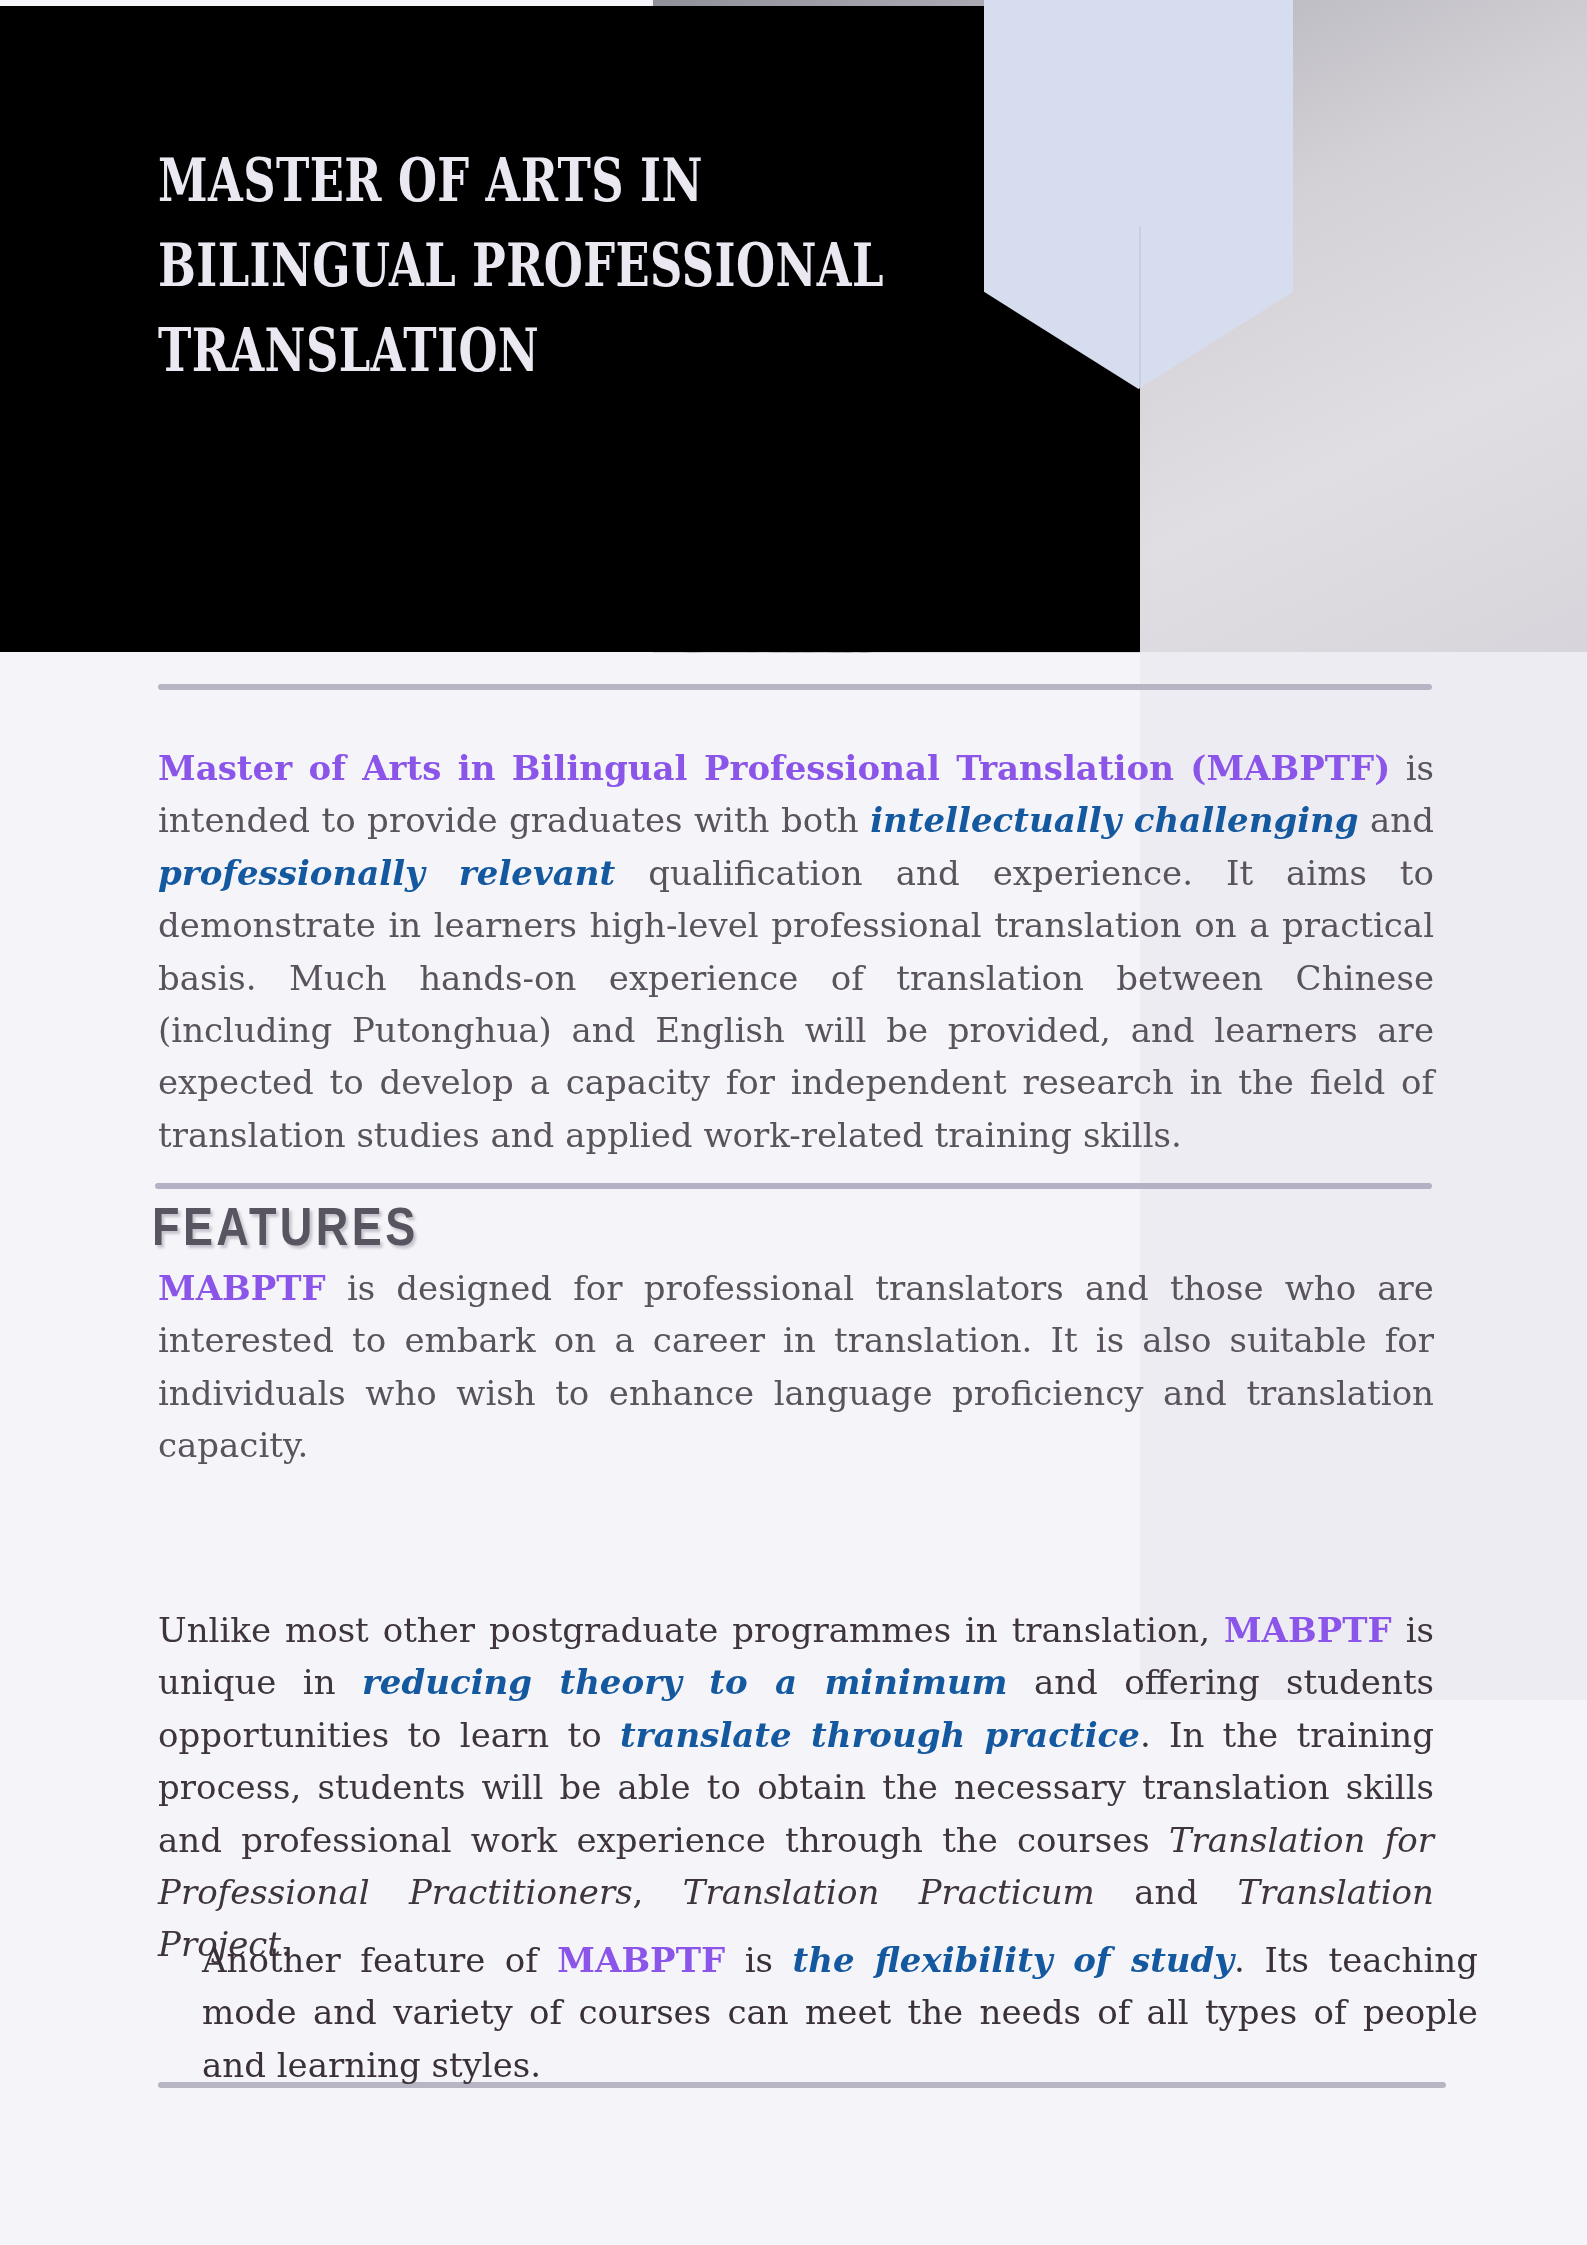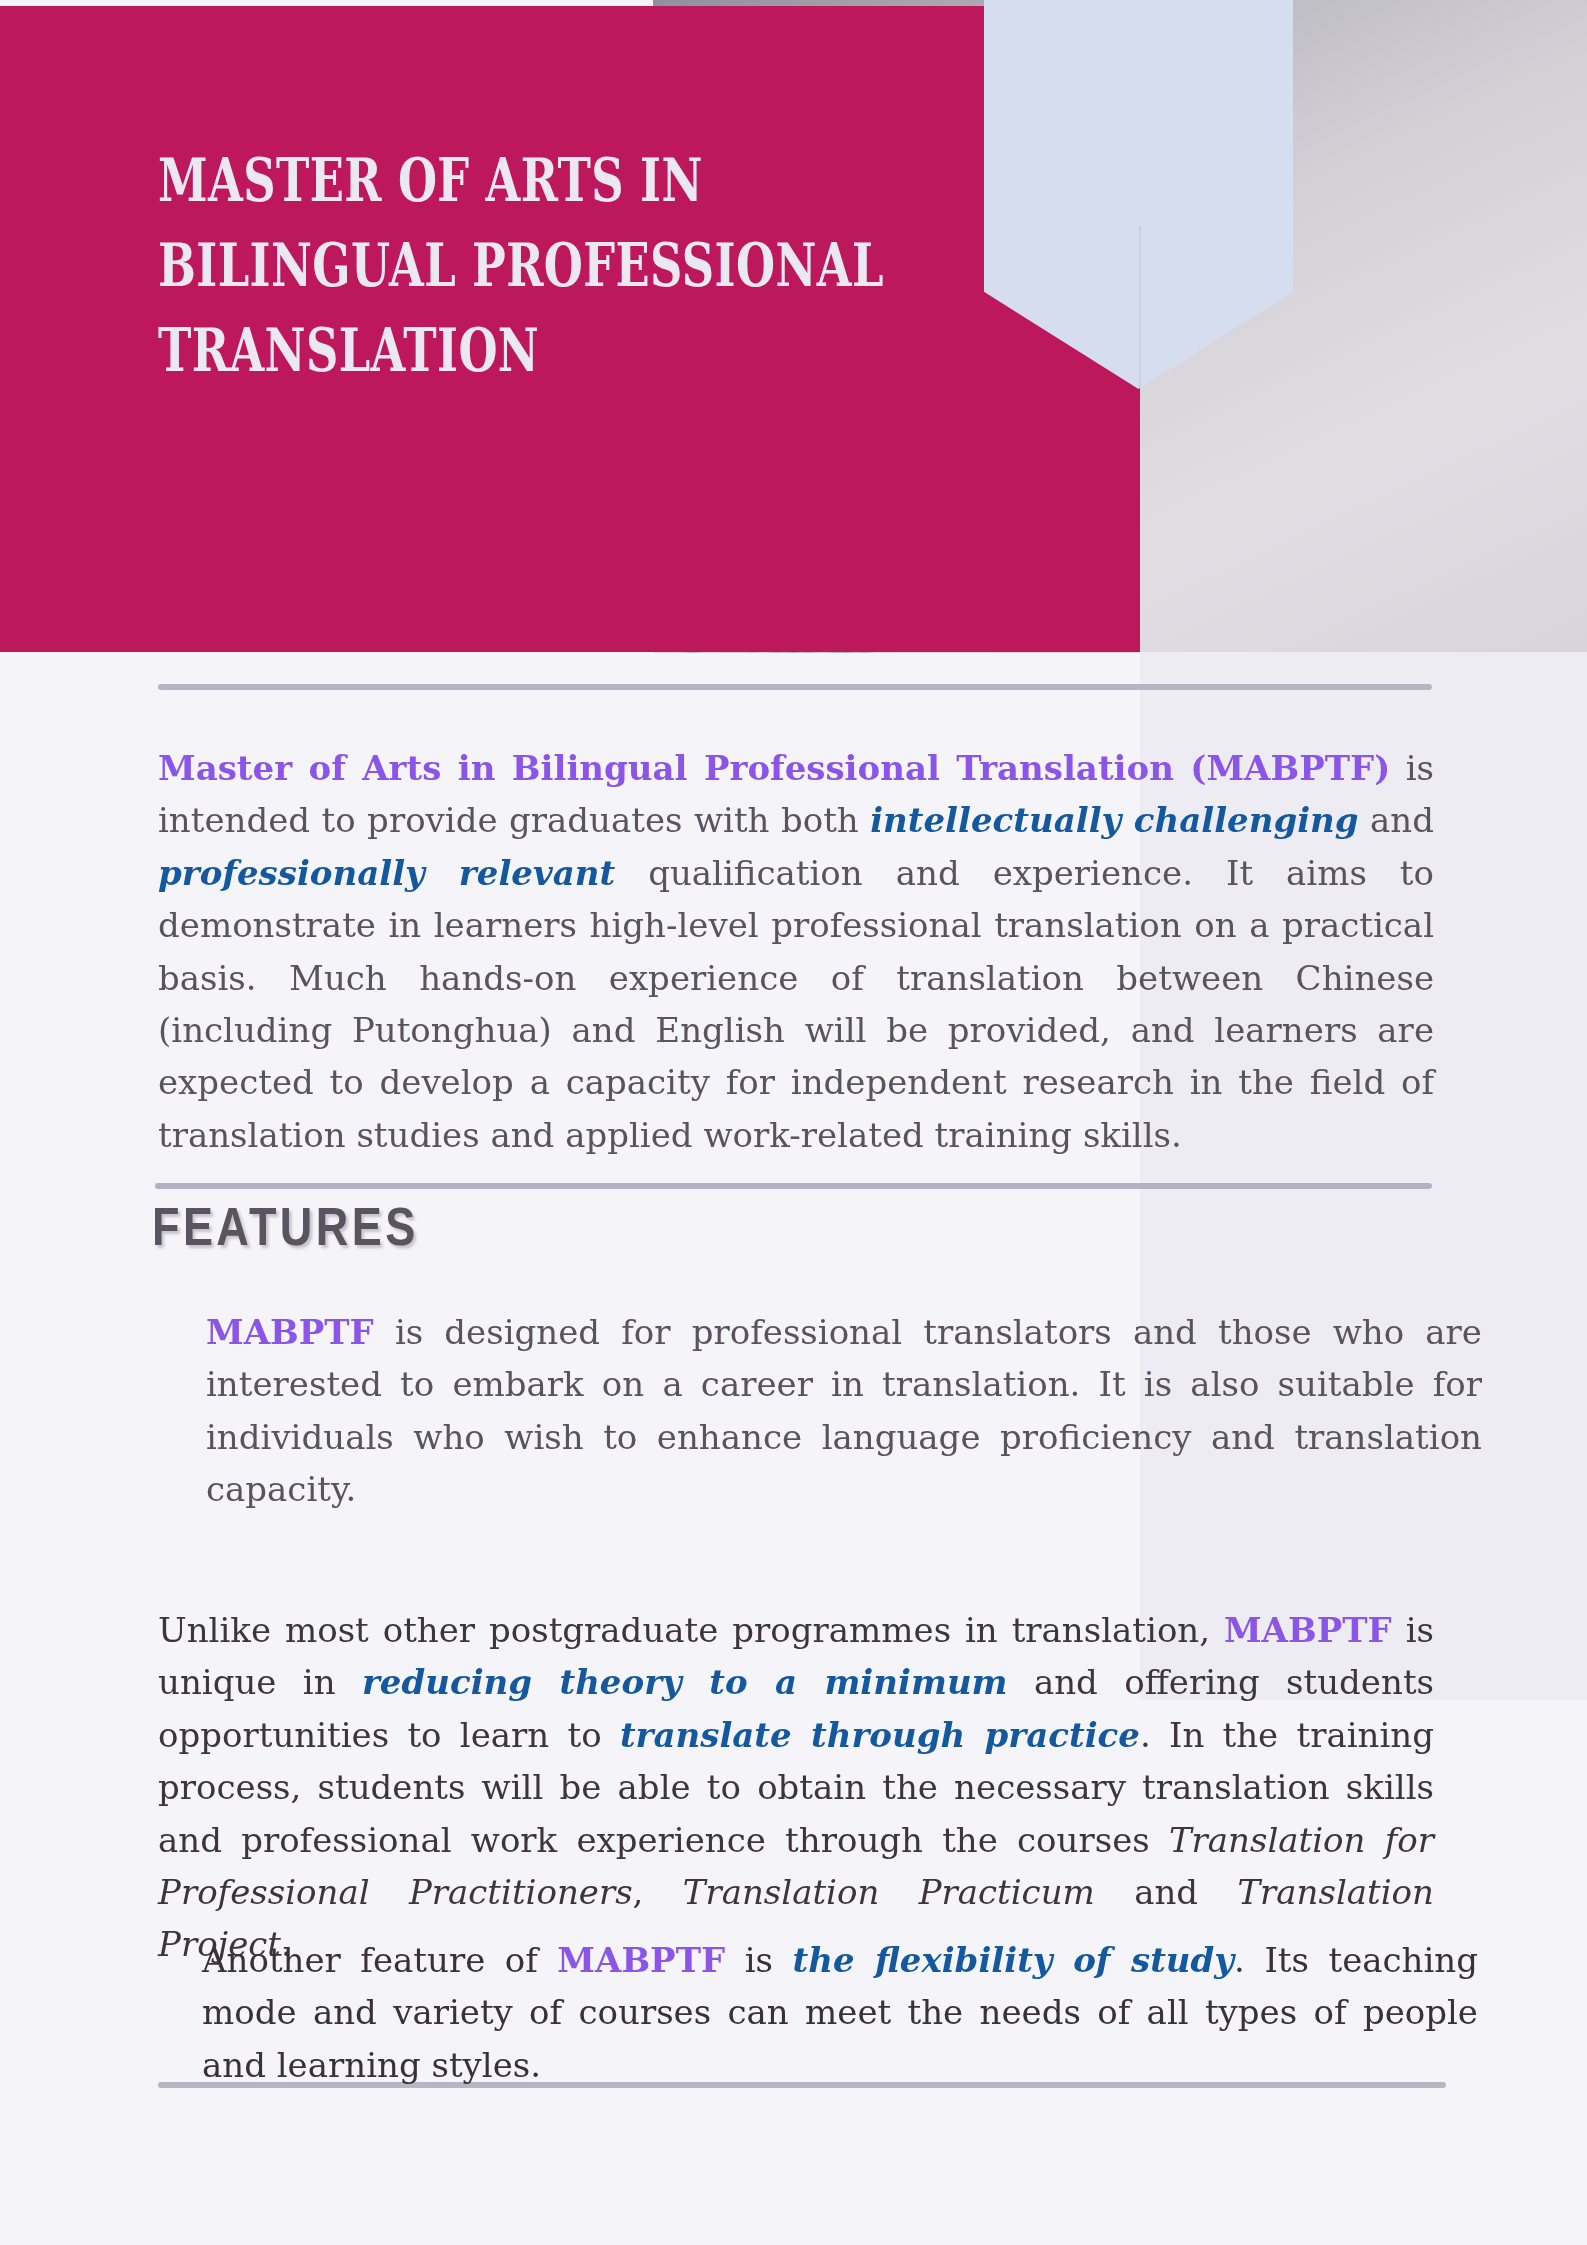--- a/index.html
+++ b/index.html
@@ -19,21 +19,21 @@
   .photo-inner{
     position:absolute;left:-55px;top:-30px;width:1200px;
     transform:rotate(6.5deg);transform-origin:left top;
     filter:blur(4px);
     color:#4e4e58;opacity:.82;
     font-family:"DejaVu Serif", serif;
   }
   .photo-line{white-space:nowrap;line-height:1.5;letter-spacing:2px;}
   .purple-block{
     position:absolute;left:0;top:6px;width:1140px;height:646px;
-    background:#be185d;
+    background:#000000;
   }
   .ribbon{
     position:absolute;left:984px;top:0;width:309px;height:389px;
     background:#d6ddee;
     clip-path:polygon(0 0,100% 0,100% 75%,50% 100%,0 75%);
   }
   .ribbon-seam{
     position:absolute;left:50%;top:58%;bottom:0;width:2px;
     background:rgba(90,95,140,0.10);
   }
@@ -58,21 +58,21 @@
   .divider-1{left:158px;top:684px;width:1274px;}
   .divider-2{left:155px;top:1183px;width:1277px;background:#b4b1c5;}
   .divider-3{left:158px;top:2082px;width:1288px;}
   
   .para{
     position:absolute;left:158px;width:1276px;
     font-size:34px;line-height:52.4px;
     text-align:justify;
   }
   .para-intro{top:708px;color:#59535d;}
-  .para-feat-1{top:1272px;color:#59535d;margin-left:48px;}
+  .para-feat-1{top:1228px;color:#59535d;}
   .para-feat-2{top:1570px;color:#3e343c;}
   .para-feat-3{top:1900px;color:#3a3037;margin-left:44px;}
   .seg-plain{}
   .seg-purple{color:#8a55e8;font-weight:bold;}
   .seg-blue{color:#14599f;font-weight:bold;font-style:italic;}
   .seg-italic{font-style:italic;}
   .features-heading{
     position:absolute;left:152px;top:1196px;
     font-family:"Liberation Sans", sans-serif;
     font-weight:bold;font-size:53px;letter-spacing:4px;

